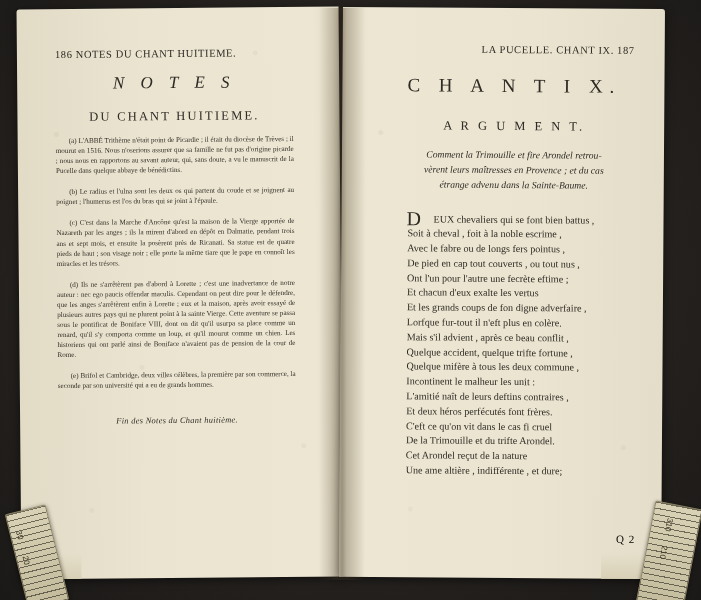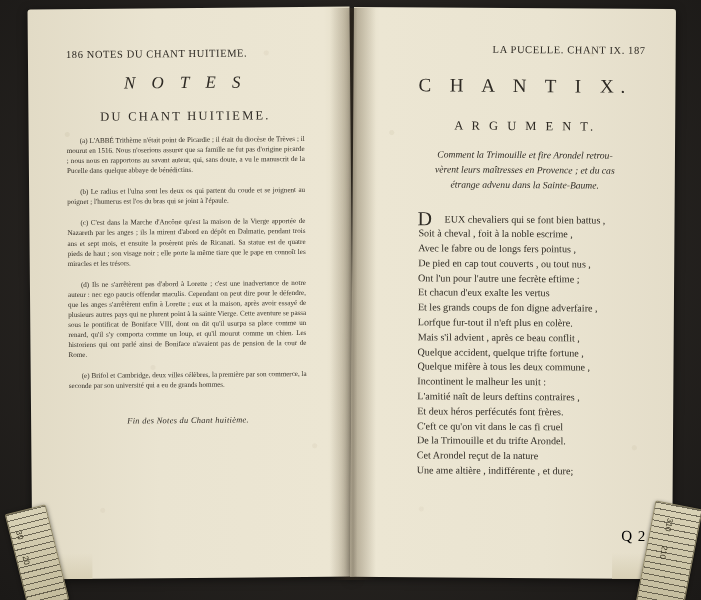--- a/index.html
+++ b/index.html
@@ -18,21 +18,21 @@
   
   #desk {
     position: absolute;
     inset: 0;
     background:
       radial-gradient(ellipse at 50% 45%, #3a3631 0%, #262320 55%, #1b1917 100%);
   }
   
   #book {
     position: absolute;
-    left: 30px;
+    left: 19px;
     top: 8px;
     width: 645px;
     height: 580px;
   }
   .page {
     position: absolute;
     top: 0;
     width: 322px;
     height: 570px;
     background: #e9e3cf;
@@ -176,21 +176,21 @@
     position: absolute;
     left: -1px;
     top: -4px;
     font-size: 20px;
     line-height: 20px;
   }
   .signature {
     position: absolute;
     right: 26px;
     bottom: 34px;
-    font-size: 15px;
+    font-size: 11px;
     letter-spacing: 1px;
   }
   
   .ruler {
     position: absolute;
     background: linear-gradient(to bottom, #d9d2b6, #c3bb9c);
     border: 1px solid #8d8566;
     box-shadow: 0 1px 4px rgba(0,0,0,0.5);
   }
   #ruler-left {

